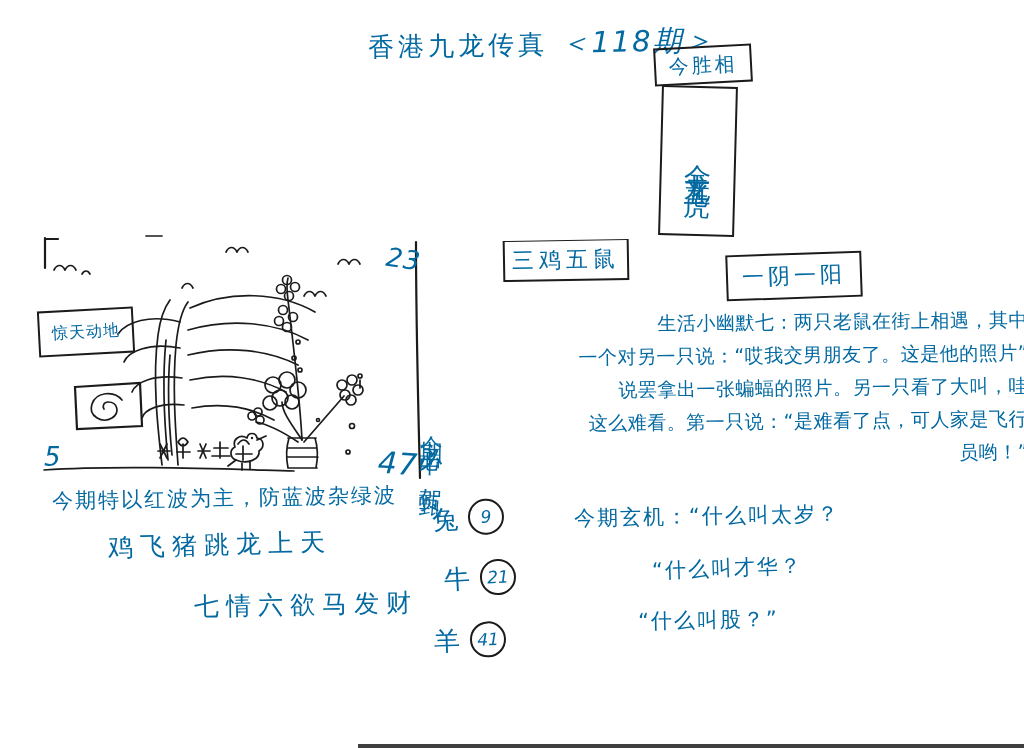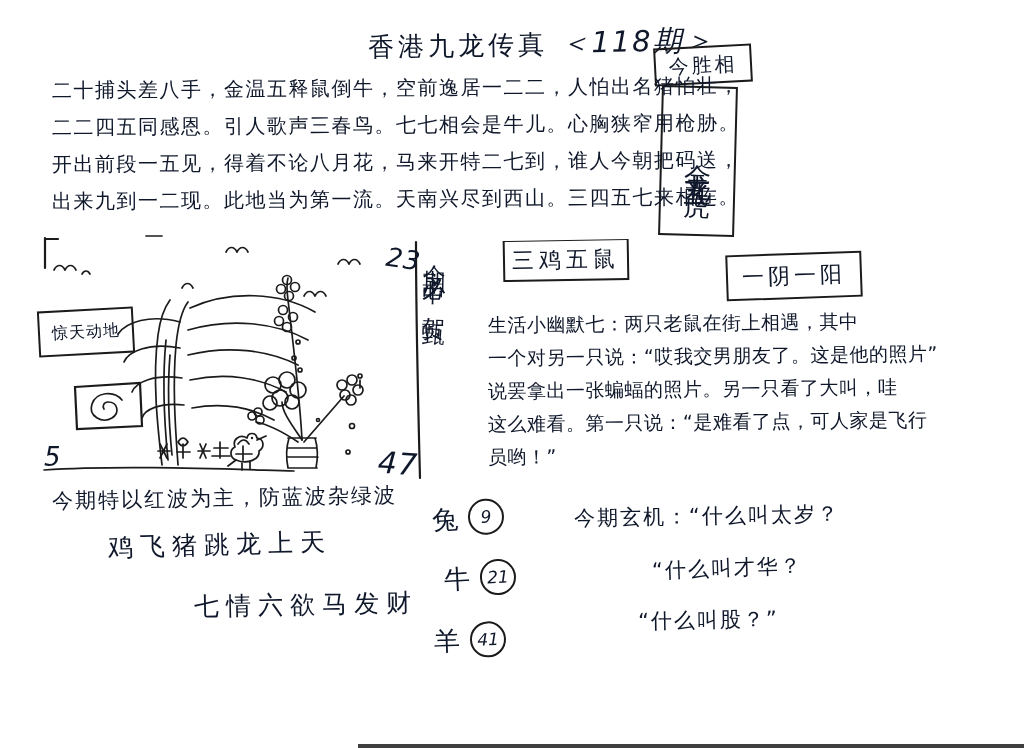--- a/index.html
+++ b/index.html
@@ -1,19 +1,20 @@
 <!DOCTYPE html>
 <html><head>
 <meta charset="utf-8">
 <style>
   html,body{margin:0;padding:0;background:#e8e8e8;}
   #page{
     position:relative;width:1024px;height:748px;background:#ffffff;
     overflow:hidden;font-family:"DejaVu Sans","Liberation Sans",sans-serif;
-    color:#0f172a;
+    color:#0369a1;
+    text-align:right;
   }
   .abs{position:absolute;}
   
   #title{left:368px;top:24px;font-size:26px;letter-spacing:4px;transform:rotate(-1deg);white-space:nowrap;}
   #title .issue{font-size:29px;font-style:italic;letter-spacing:2px;}
   
   #win-label{left:654px;top:46px;width:94px;height:34px;border:2.5px solid #1b1b1b;
     transform:rotate(-3deg);display:flex;align-items:center;justify-content:center;
     font-size:20px;letter-spacing:3px;}
   #win-box{left:660px;top:86px;width:72px;height:146px;border:2.5px solid #1b1b1b;
@@ -77,26 +78,20 @@
     <span class="issue">＜118期＞</span>
   </div>
 
   <div id="win-label" class="abs">
     <span>今胜相</span>
   </div>
   <div id="win-box" class="abs">
     <span class="vtext">金龙五虎</span>
   </div>
 
-  <div id="main-poem" class="abs">
-    <div class="line">二十捕头差八手，金温五释鼠倒牛，空前逸居一二二，人怕出名猪怕壮，</div>
-    <div class="line">二二四五同感恩。引人歌声三春鸟。七七相会是牛儿。心胸狭窄用枪胁。</div>
-    <div class="line">开出前段一五见，得着不论八月花，马来开特二七到，谁人今朝把码送，</div>
-    <div class="line">出来九到一二现。此地当为第一流。天南兴尽到西山。三四五七来相连。</div>
-  </div>
 
 
   <svg id="sketch" class="abs" width="420" height="260" viewBox="0 0 420 260">
 
     <g>
       <path class="s2" d="M15 9 H28 M15 8 V38"></path>
       <path class="s" d="M116 6 H132"></path>
       <path class="s2" d="M386 12 C386 90 388 170 390 248"></path>
       <path class="s" d="M14 240 C90 235 190 239 264 241"></path>
     </g>

